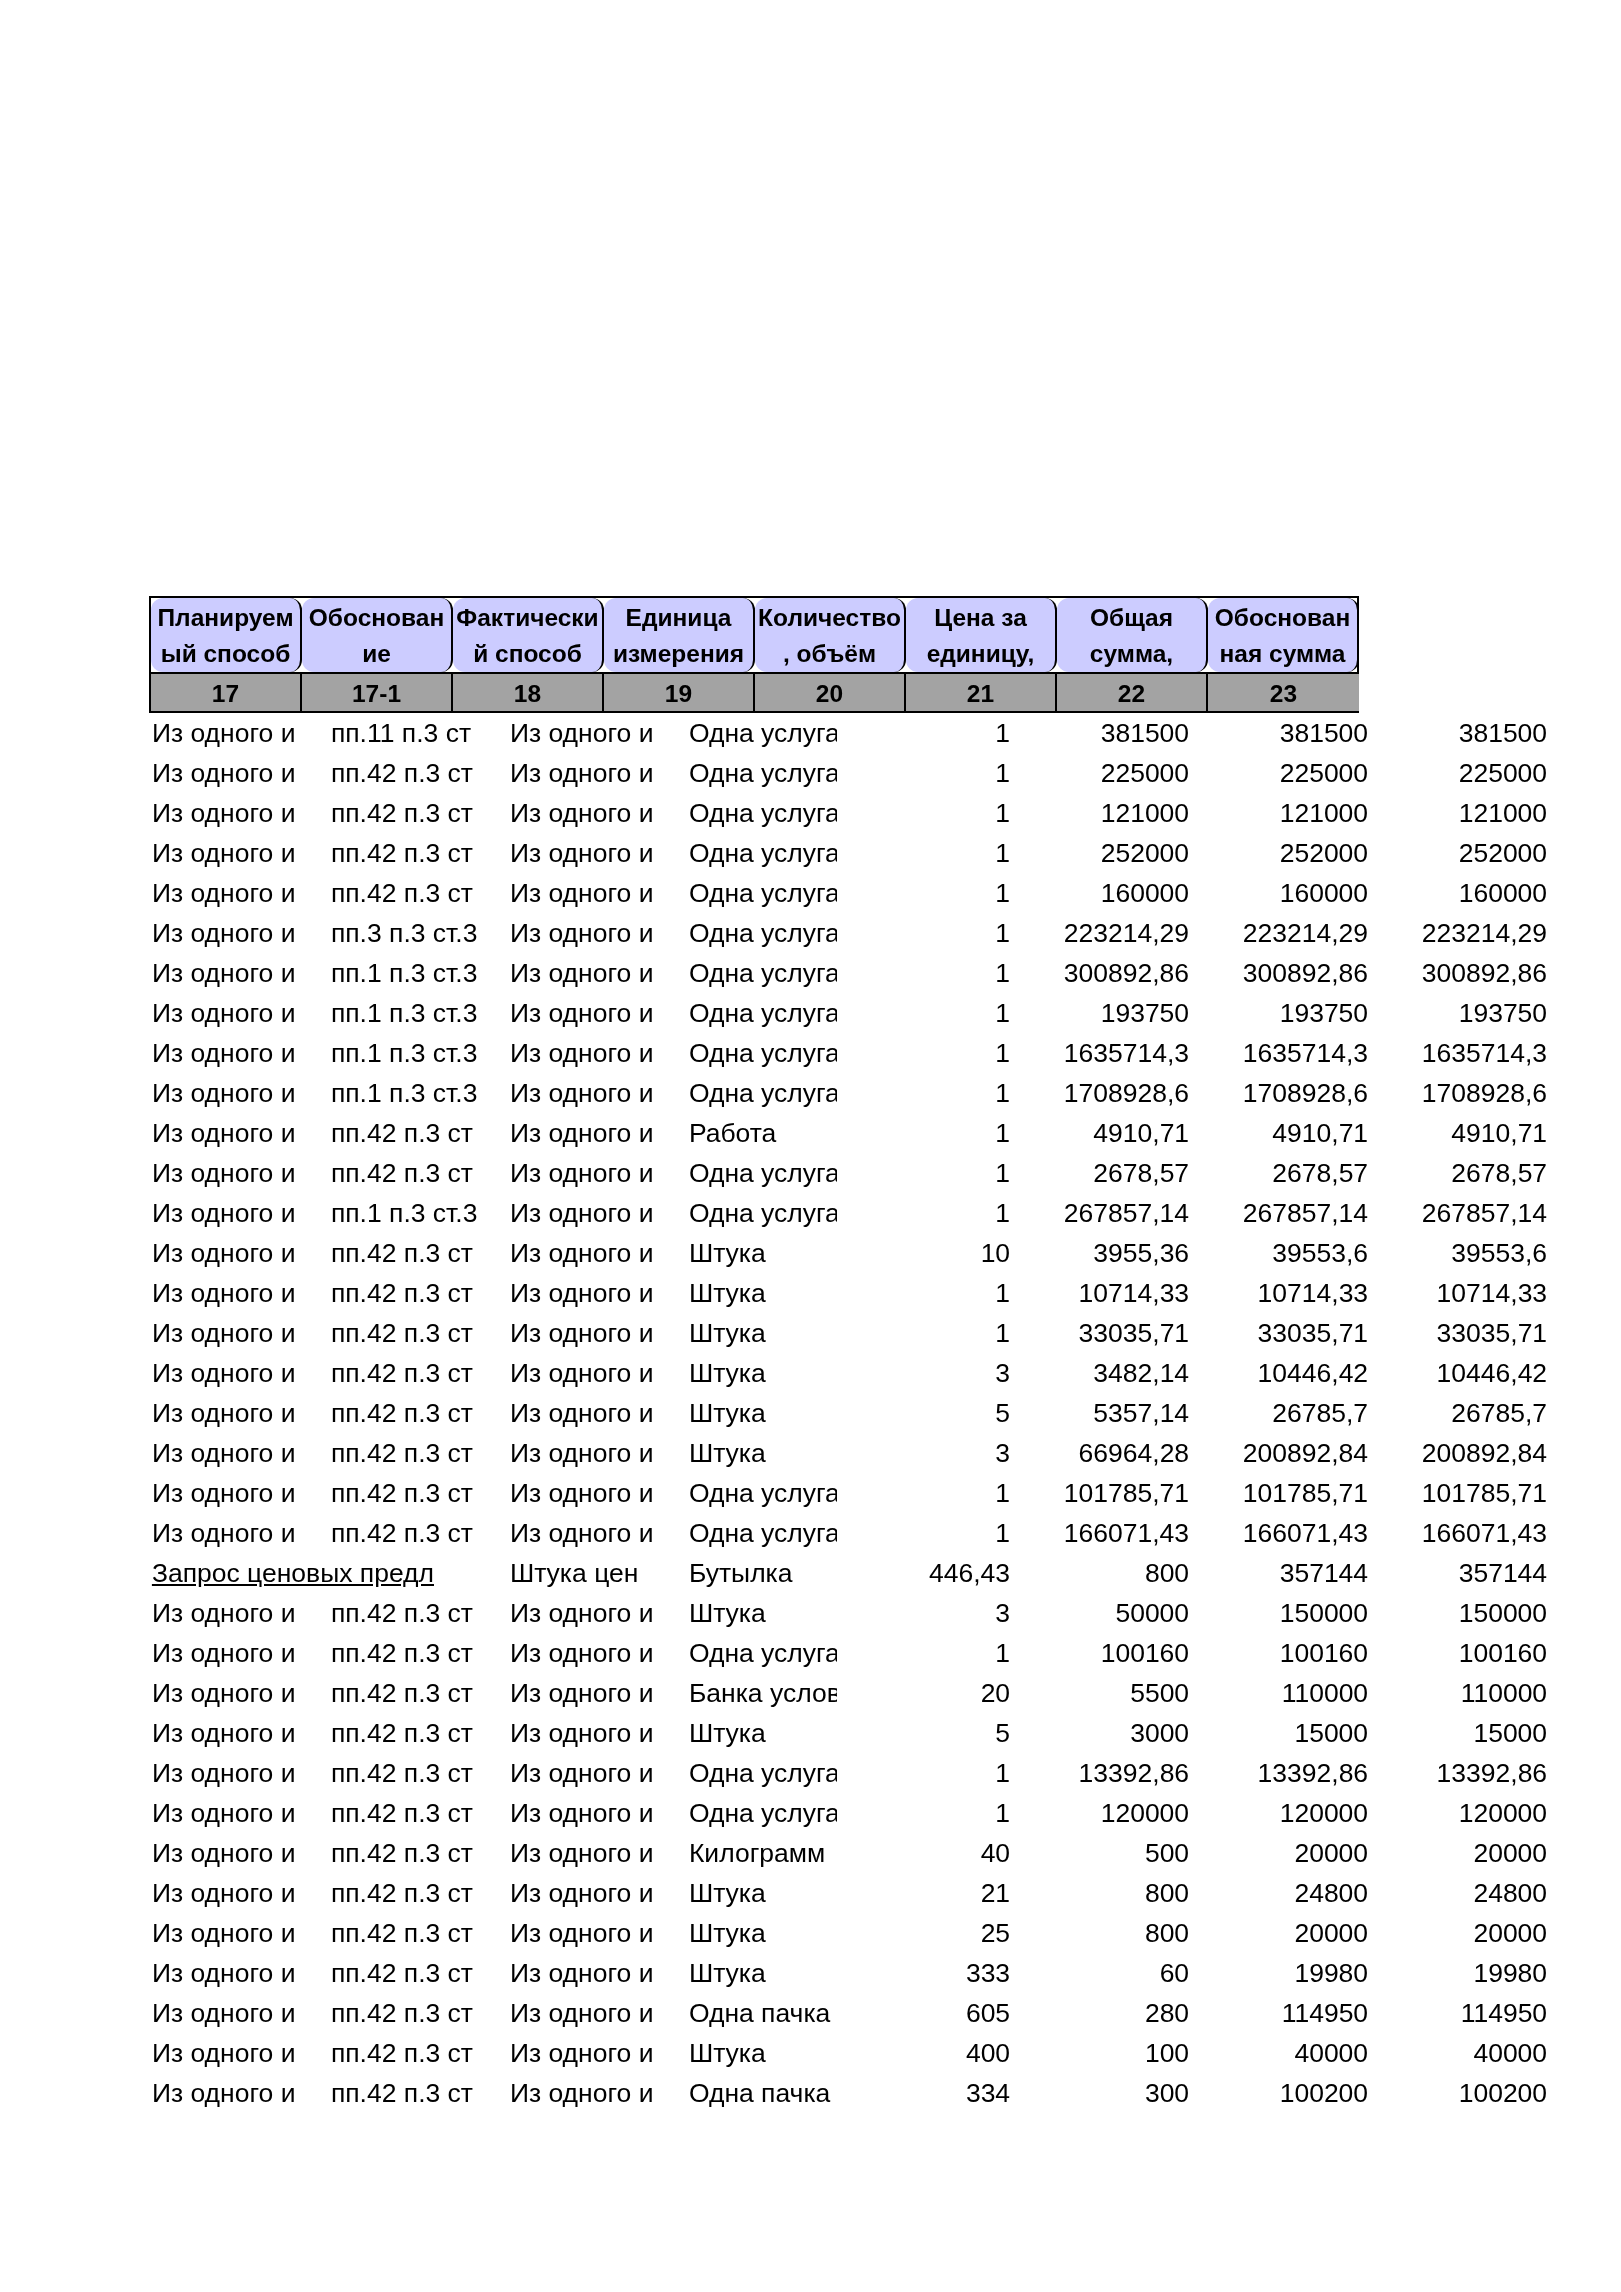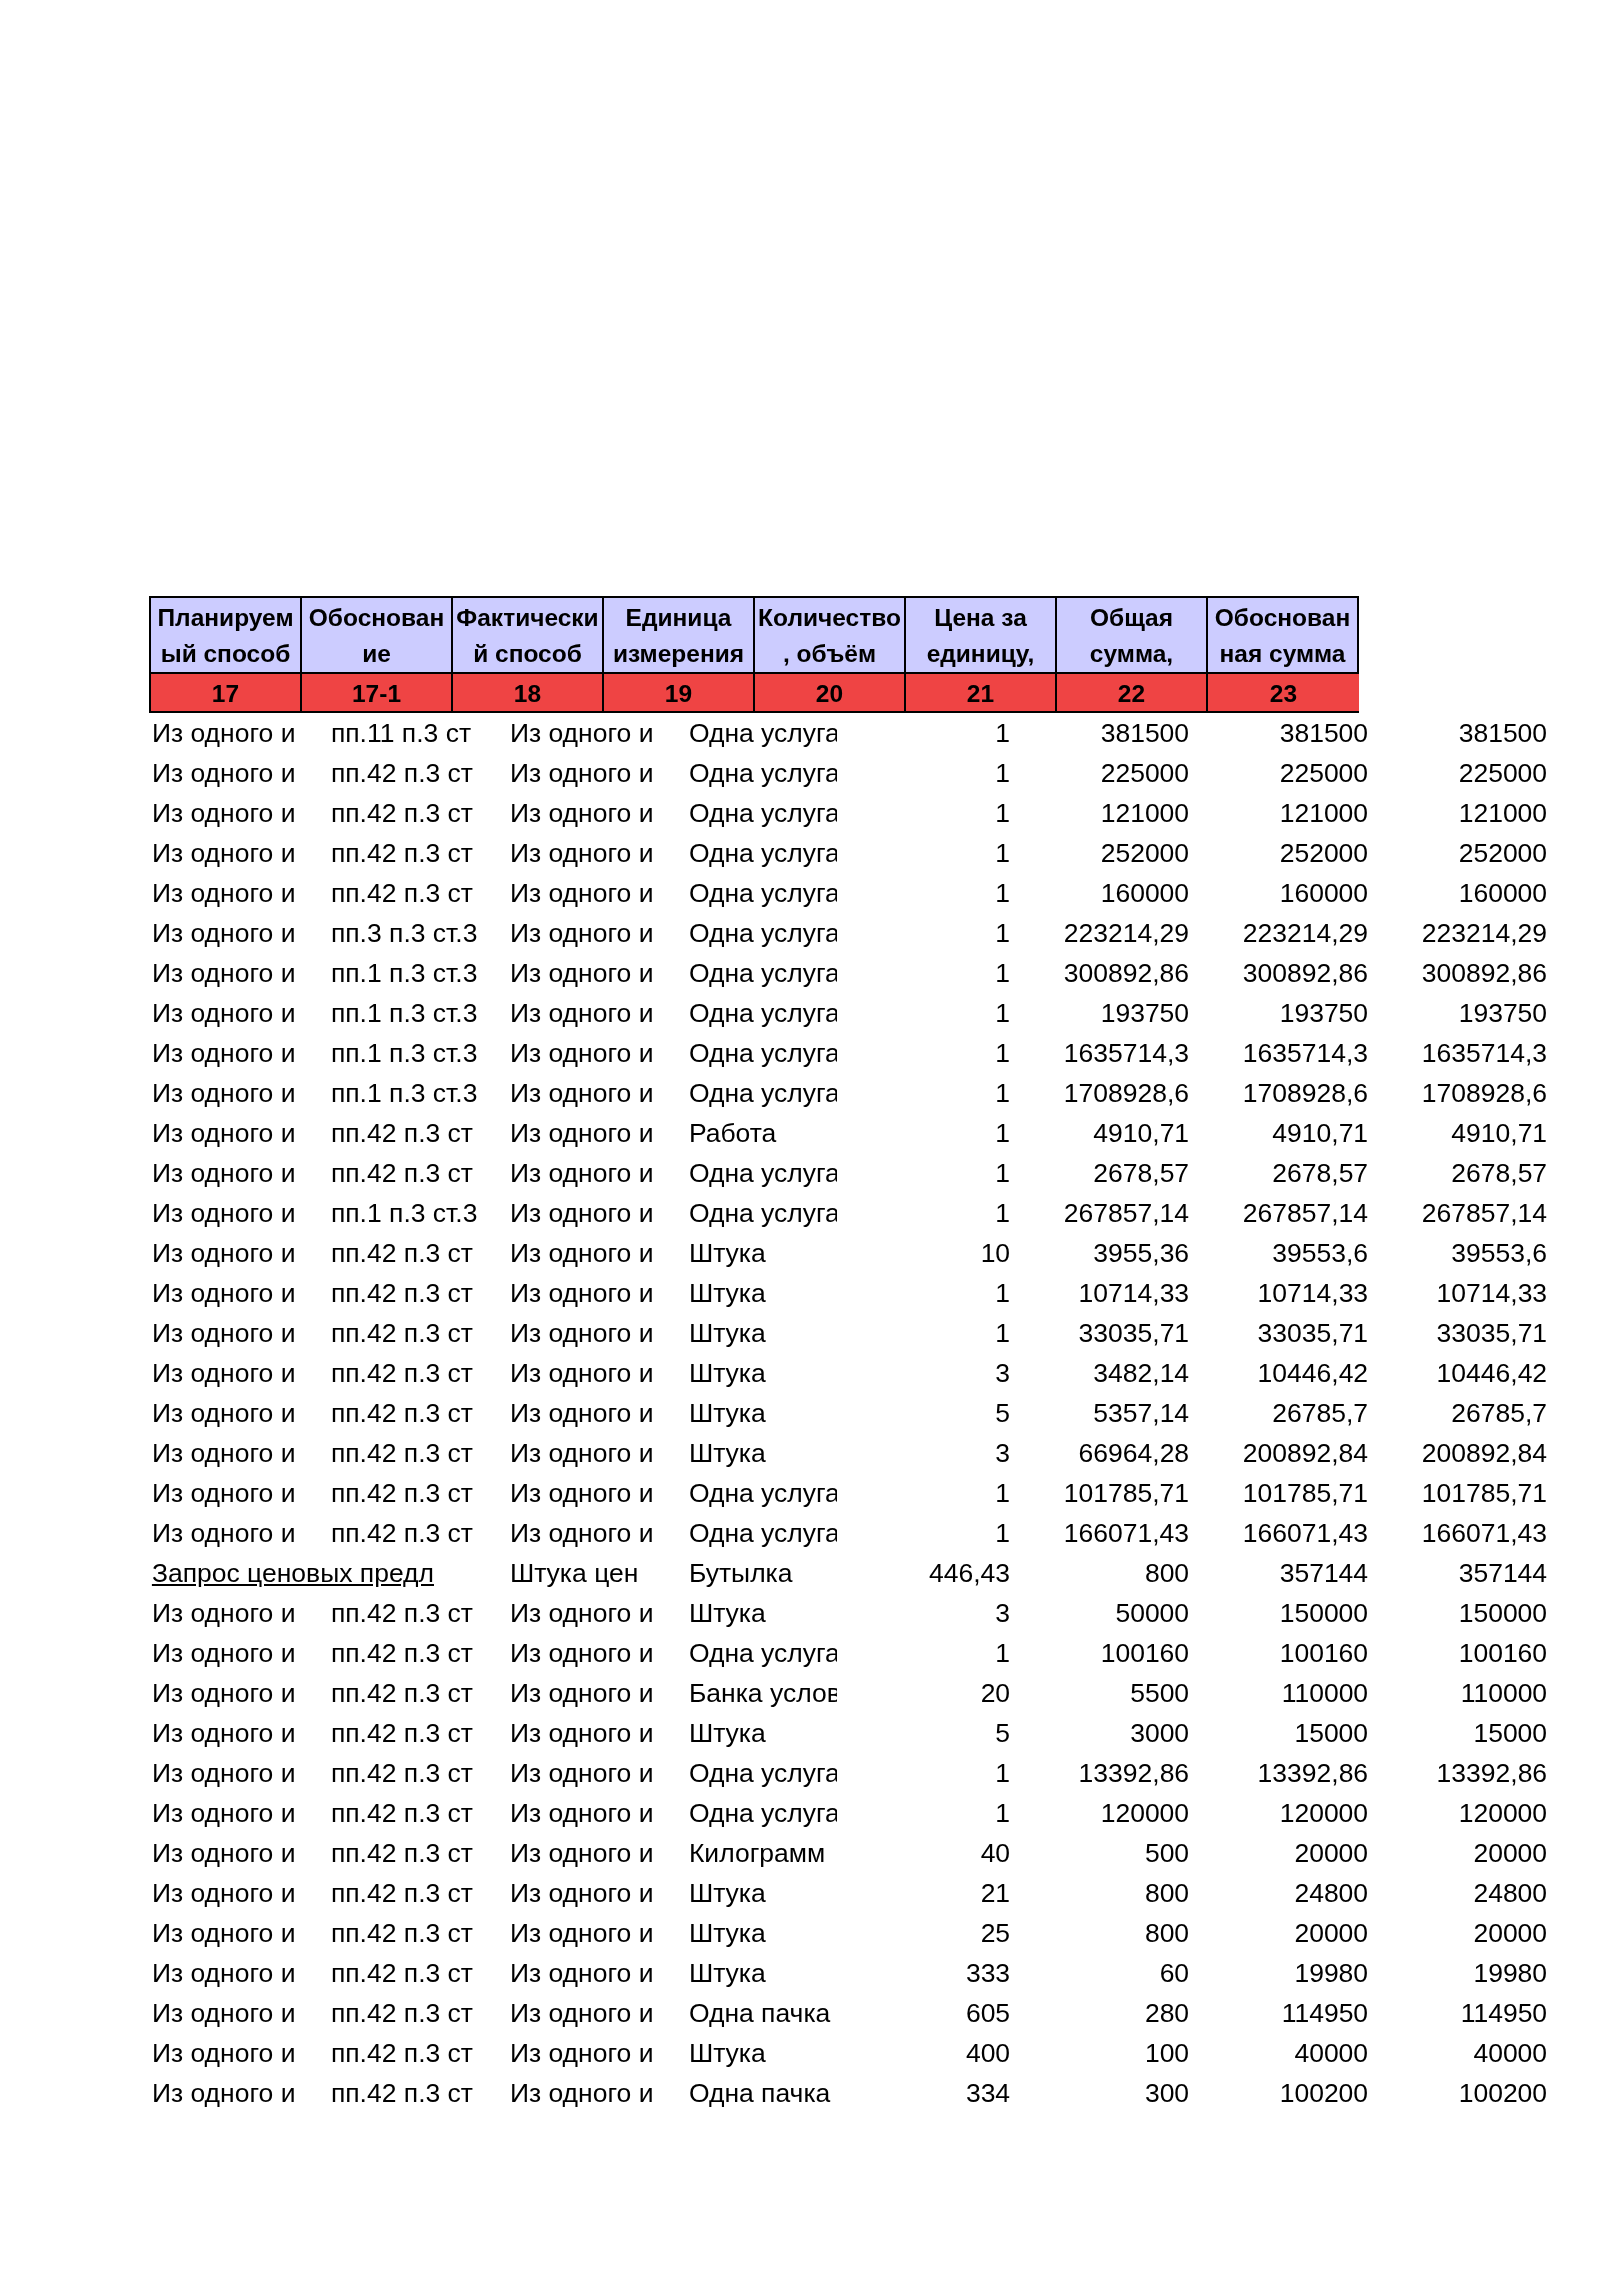--- a/index.html
+++ b/index.html
@@ -1,21 +1,21 @@
 <!DOCTYPE html>
 <html><head>
 <meta charset="utf-8">
 <style>
   html, body { margin: 0; padding: 0; background: #ffffff; }
   body { width: 1621px; height: 2293px; position: relative; font-family: "Liberation Sans", "DejaVu Sans", sans-serif; color: #000; }
   .sheet { position: absolute; left: 149px; top: 596px; width: 1208px; }
   .hdr { display: grid; grid-template-columns: repeat(8, 151px); border: 2.9px solid #000; border-right-width: 2.9px; box-sizing: border-box; width: 1210px; }
-  .hcell { background: #ccccff; border-right: 2px solid #000; font-weight: bold; font-size: 24.5px; text-align: center; line-height: 36px; height: 74px; padding-top: 2px; box-sizing: border-box; overflow: hidden; white-space: nowrap; }
+  .hcell { background: #ccccff; border-right: 2px solid #000; font-weight: bold; font-size: 24.5px; text-align: center; line-height: 36px; height: 74px; padding-top: 2px; box-sizing: border-box; overflow: hidden; white-space: nowrap; border-radius: 12px; }
   .hcell:last-child { border-right: none; }
-  .ncell { background: #ef4444; border-right: 2px solid #000; border-top: 2.9px solid #000; font-weight: bold; font-size: 24.5px; text-align: center; height: 39px; line-height: 39px; box-sizing: border-box; }
+  .ncell { background: #a3a3a3; border-right: 2px solid #000; border-top: 2.9px solid #000; font-weight: bold; font-size: 24.5px; text-align: center; height: 39px; line-height: 39px; box-sizing: border-box; }
   .ncell:last-child { border-right: none; }
   .rows { margin-top: 0; }
   .row { display: grid; grid-template-columns: repeat(8, 151px); height: 40px; line-height: 40px; font-size: 26.5px; gap: 28px; }
   .cell { overflow: hidden; white-space: nowrap; padding: 0 2.9px; box-sizing: border-box; }
   .cell.num { text-align: right; padding-right: 5.9px; }
   .cell.spill { overflow: visible; position: relative; z-index: 1; text-decoration: underline; }
 </style>
 </head>
 <body>
 

